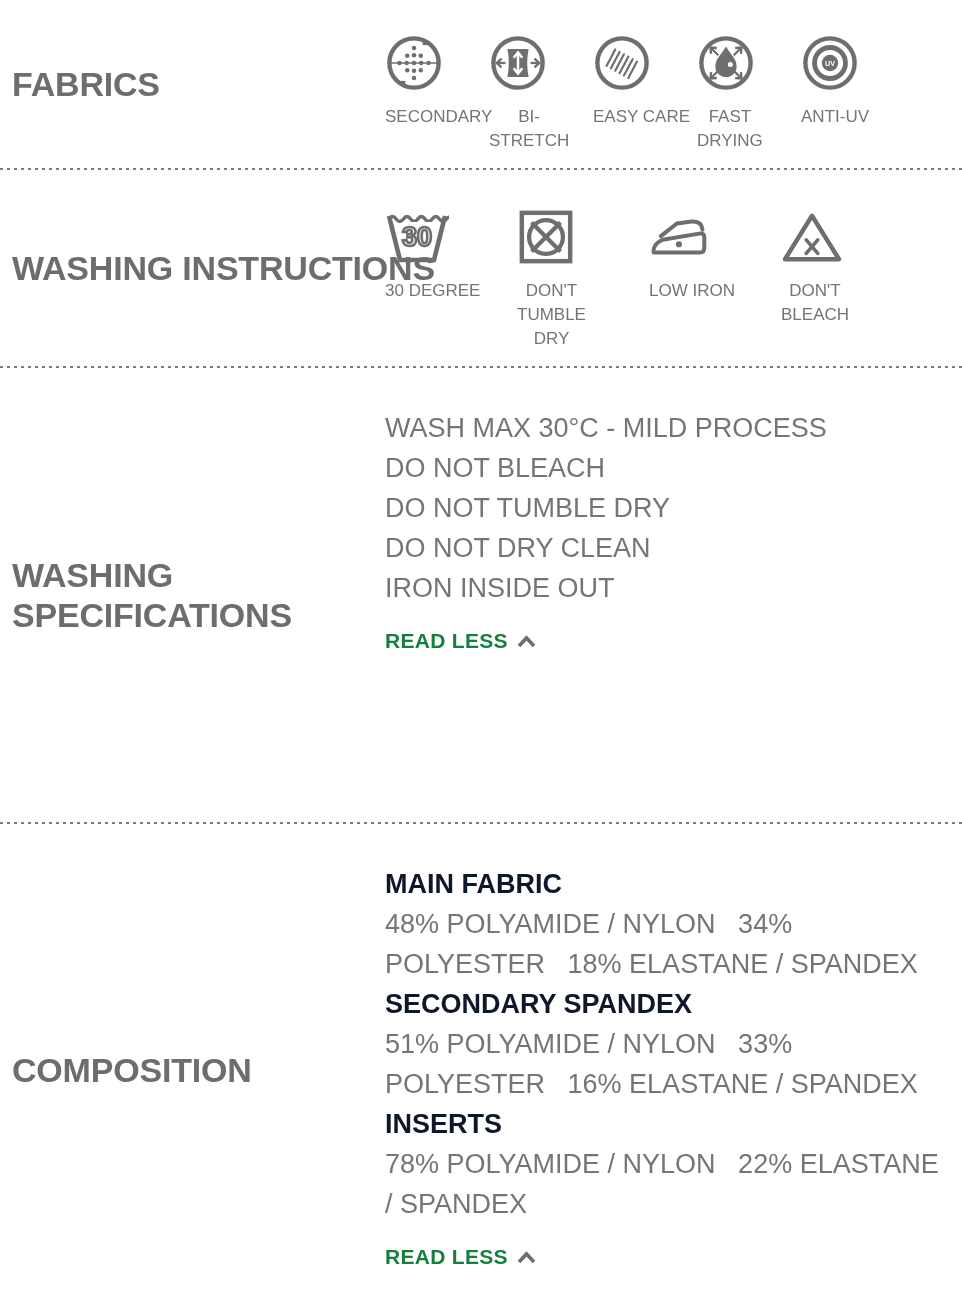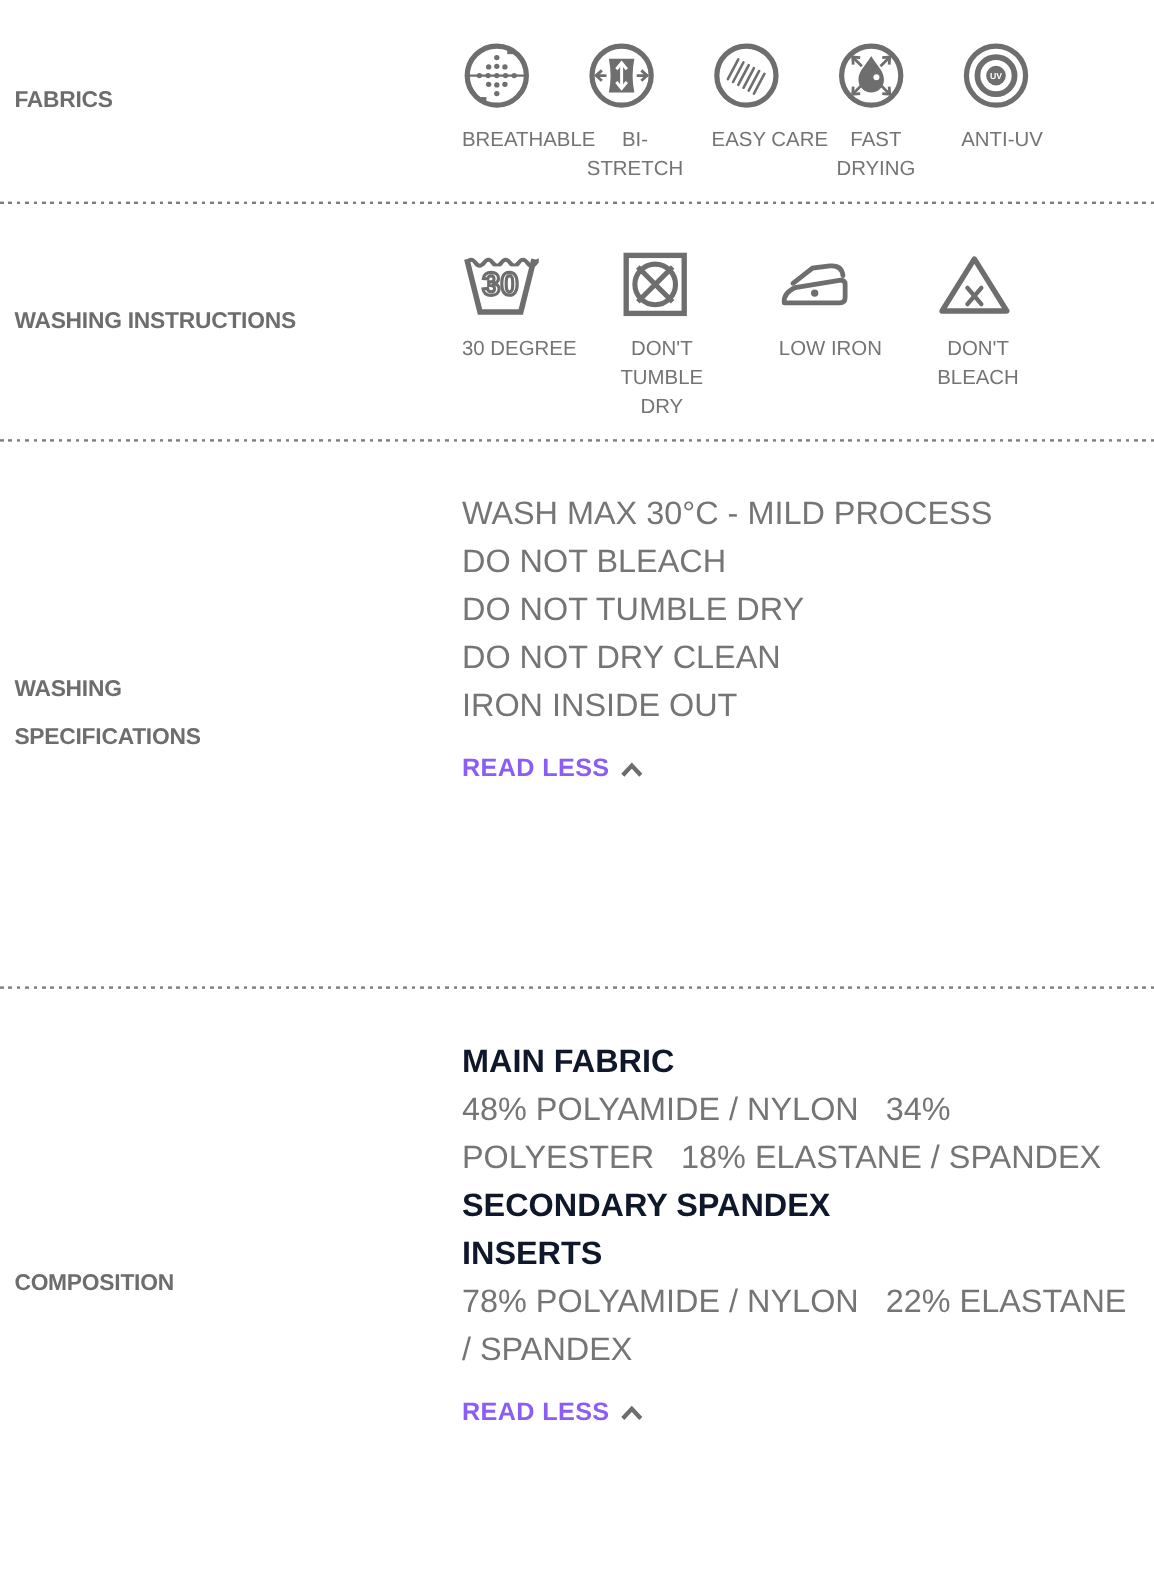--- a/index.html
+++ b/index.html
@@ -21,21 +21,21 @@
     height:2px; width:100%;
     background:repeating-linear-gradient(to right, #7d7d7d 0 3px, transparent 3px 7px);
   }
 
   .label-col {
     width:375px; flex:0 0 375px;
     display:flex; align-items:center;
     padding-left:12px;
   }
   .label-col h2 {
-    font-size:19px; font-weight:bold; color:#6d6d6d;
+    font-size:34px; font-weight:bold; color:#6d6d6d;
     line-height:40px; letter-spacing:-0.2px;
     white-space:pre;
   }
   .content-col { flex:1 1 auto; padding-left:10px; }
 
   
   .icon-row { display:flex; }
   .icon-item {
     width:104px; flex:0 0 104px;
     display:flex; flex-direction:column; align-items:flex-start;
@@ -54,21 +54,21 @@
   .sec-specs .content-col { padding-top:40px; }
   .sec-comp  .content-col { padding-top:40px; }
   .body-text { width:568px; font-size:27px; line-height:40px; color:#757575; }
   .spec-line { }
   .comp-title { font-weight:bold; color:#0f172a; }
   .comp-text { white-space:pre-wrap; }
 
   .read-less {
     margin-top:21px;
     display:flex; align-items:center; gap:9px;
-    font-size:21px; font-weight:bold; color:#8b5cf6;
+    font-size:21px; font-weight:bold; color:#15803d;
     letter-spacing:0.3px;
     cursor:pointer; user-select:none;
     background:none; border:none; font-family:inherit; padding:0;
   }
   svg { display:block; }
 </style>
 </head>
 <body>
 
 <div class="page">
@@ -97,21 +97,21 @@
                   <circle cx="45" cy="30" r="2.3"></circle>
                 <circle cx="23" cy="22.5" r="2.3"></circle>
                   <circle cx="37" cy="22.5" r="2.3"></circle>
                 <circle cx="23" cy="37.5" r="2.3"></circle>
                   <circle cx="37" cy="37.5" r="2.3"></circle>
                 <rect x="39" y="6.5" width="5" height="5"></rect>
                 <rect x="16" y="48.5" width="5" height="5"></rect>
               </g>
             </svg>
           </div>
-          <span class="caption">BREATHABLE</span>
+          <span class="caption">SECONDARY</span>
         </div>
 
         <div class="icon-item">
           <div class="icon-box">
             <svg width="58" height="58" viewBox="0 0 60 60">
               <circle cx="30" cy="30" r="25.5" fill="none" stroke="#6e6e6e" stroke-width="4.5"></circle>
               <path d="M19,15.5 H41 Q38,30 41,44.5 H19 Q22,30 19,15.5 Z" fill="#6e6e6e"></path>
               <line x1="30" y1="20" x2="30" y2="40" stroke="#ffffff" stroke-width="2.6"></line>
               <polyline points="25.5,24.5 30,19 34.5,24.5" fill="none" stroke="#ffffff" stroke-width="2.6"></polyline>
               <polyline points="25.5,35.5 30,41 34.5,35.5" fill="none" stroke="#ffffff" stroke-width="2.6"></polyline>
@@ -273,20 +273,21 @@
 
   <section class="section sec-comp">
     <div class="label-col">
       <h2>COMPOSITION</h2>
     </div>
     <div class="content-col">
       <div class="body-text">
         <div class="comp-title">MAIN FABRIC</div>
         <div class="comp-text">48% POLYAMIDE / NYLON   34% POLYESTER   18% ELASTANE / SPANDEX</div>
         <div class="comp-title">SECONDARY SPANDEX</div>
+        <div class="comp-text">51% POLYAMIDE / NYLON   33% POLYESTER   16% ELASTANE / SPANDEX</div>
         <div class="comp-title">INSERTS</div>
         <div class="comp-text">78% POLYAMIDE / NYLON   22% ELASTANE / SPANDEX</div>
       </div>
       <button class="read-less">
         <span>READ LESS</span>
         <span>
           <svg width="19" height="13" viewBox="0 0 19 13">
             <polyline points="2,11 9.5,3 17,11" fill="none" stroke="#6d6d6d" stroke-width="3.6"></polyline>
           </svg>
         </span>

